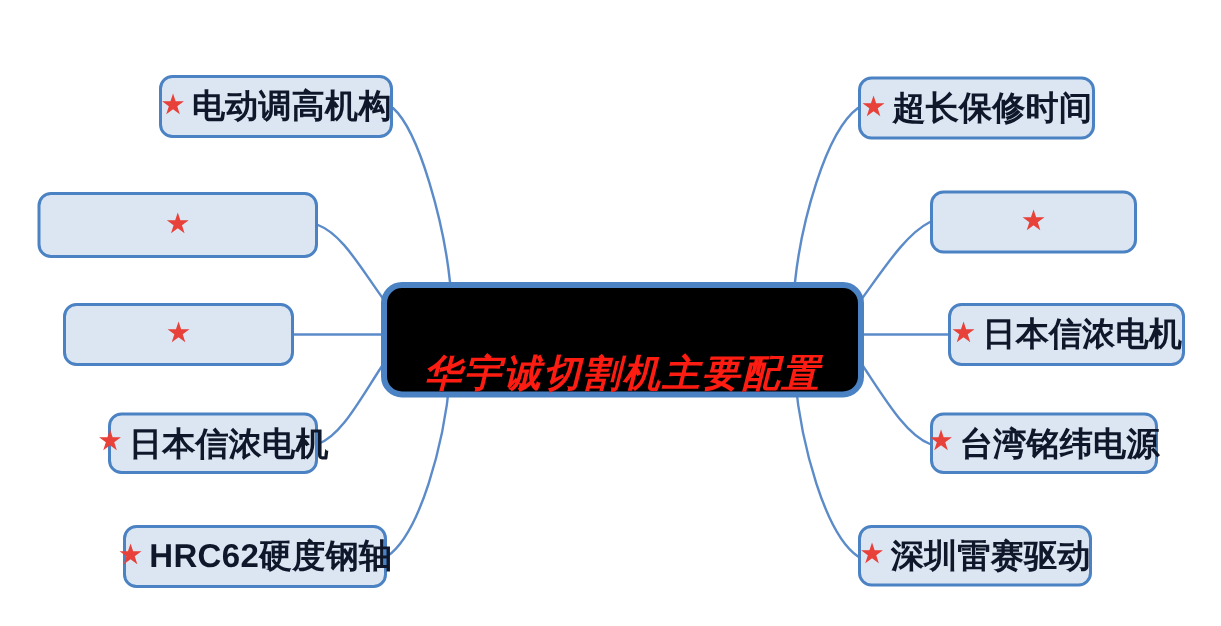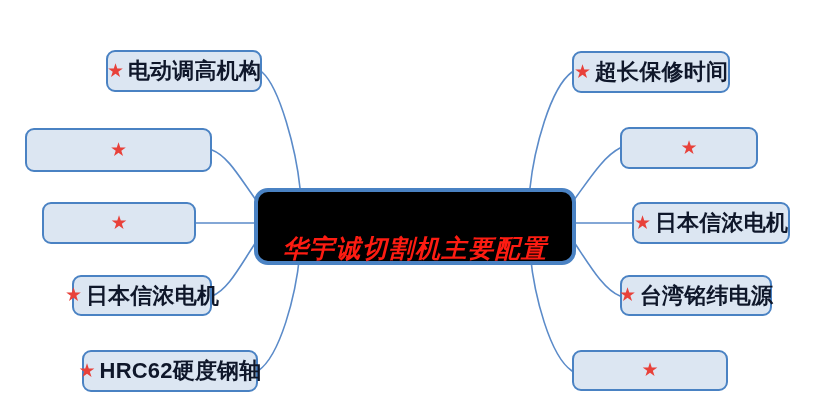--- a/index.html
+++ b/index.html
@@ -129,16 +129,17 @@
       <div class="branch-node" style="left: 632px; top: 202px; width: 158px; height: 42px;">
         <span class="star">★</span>
         <span class="node-label">日本信浓电机</span>
       </div>
       <div class="branch-node" style="left: 620px; top: 275px; width: 152px; height: 41px;">
         <span class="star">★</span>
         <span class="node-label">台湾铭纬电源</span>
       </div>
       <div class="branch-node" style="left: 572px; top: 350px; width: 156px; height: 41px;">
         <span class="star">★</span>
+        <span class="node-label">深圳雷赛驱动</span>
       </div>
     </div>
 
 </div>
 
 </body></html>

